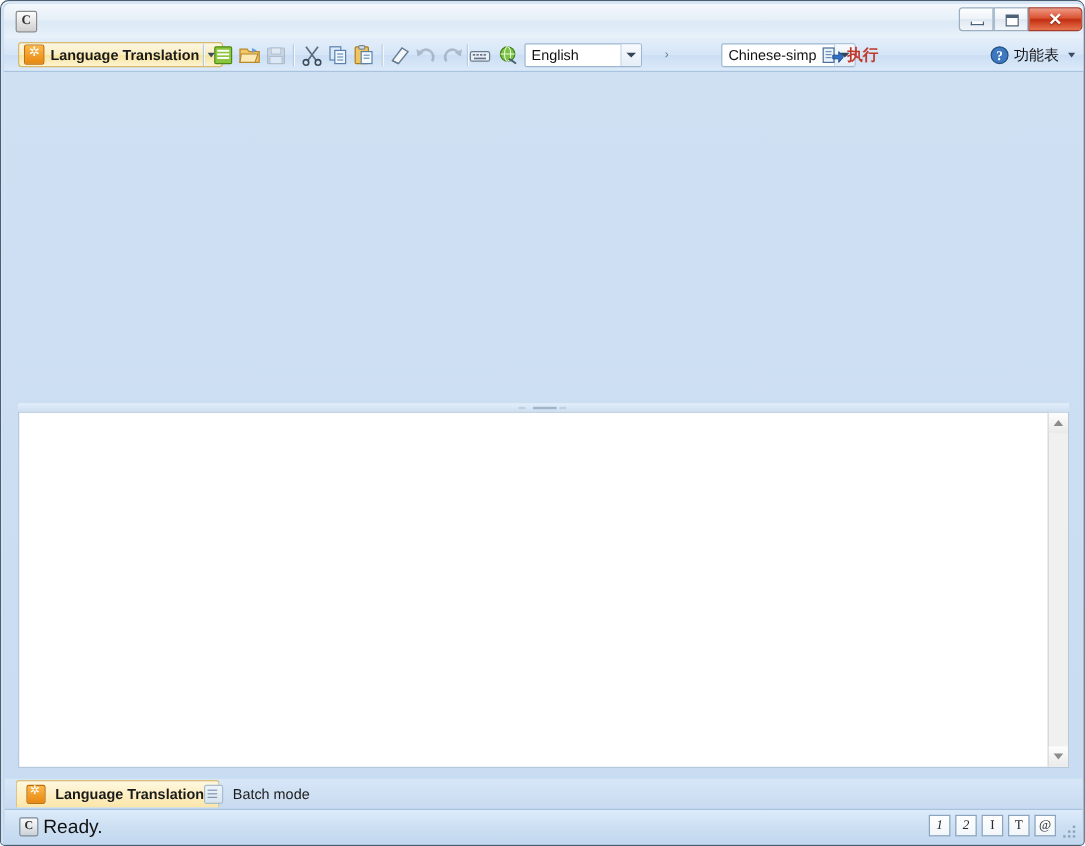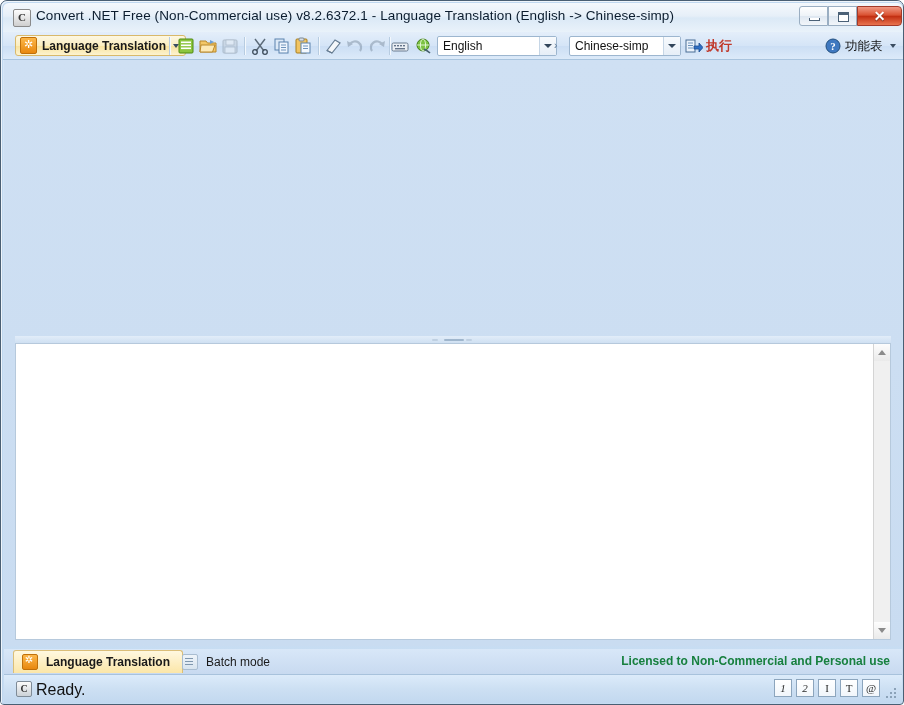--- a/index.html
+++ b/index.html
@@ -171,22 +171,22 @@
     border-left: 1px solid #c6d6e6;
     position: relative; flex: none;
   }
   .combo .combo-arrow::after {
     content: ""; position: absolute; left: 4px; top: 7px;
     width: 0; height: 0;
     border-left: 4px solid transparent;
     border-right: 4px solid transparent;
     border-top: 4px solid #31455a;
   }
-  #combo-source { left: 434px; width: 120px; }
-  #combo-target { left: 566px; width: 112px; }
+  #combo-source { left: 434px; width: 98px; }
+  #combo-target { left: 598px; width: 112px; }
   #arrow-between {
     position: absolute; left: 551px; top: 8px;
     font-size: 10px; color: #5b7897;
   }
 
   #execute-btn {
     position: absolute; left: 682px; top: 4px;
     height: 20px; display: flex; align-items: center; cursor: default;
   }
   #execute-label {
@@ -315,21 +315,21 @@
     box-sizing: border-box;
     cursor: default;
   }
   #tab-language {
     left: 9px;
     background: linear-gradient(to bottom, #fff8e0 0%, #fdeec1 55%, #fbe6a8 100%);
     border: 1px solid #dbbe78;
     border-bottom: none;
     border-radius: 3px 3px 0 0;
   }
-  #tab-batch { left: 170px; }
+  #tab-batch { left: 158px; }
   .tab-icon { width: 14px; height: 14px; flex: none; margin-right: 8px; position: relative; }
   #tab-language .tab-icon {
     background: linear-gradient(to bottom, #fcb749, #e8880f);
     border: 1px solid #c0700a; border-radius: 2px;
   }
   #tab-language .tab-icon::after {
     content: "✲"; position: absolute; left: 0; top: -2px; width: 12px;
     text-align: center; font-size: 10px; color: #fff; line-height: 14px;
   }
   #tab-batch .tab-icon {
@@ -395,21 +395,20 @@
     display: block;
   }
 </style>
 </head>
 <body>
 
 <div id="window">
 
   <div id="titlebar">
     <div id="title-icon">C</div>
-    <div id="title-text">Convert .NET Free (Non-Commercial use) v8.2.6372.1 - Language Translation (English -&gt; Chinese-simp)</div>
 
     <div class="winbtn" id="btn-min">
       <span class="glyph"></span>
     </div>
     <div class="winbtn" id="btn-max">
       <span class="glyph"></span>
     </div>
     <div class="winbtn" id="btn-close">
       <span class="glyph">✕</span>
     </div>
@@ -578,21 +577,20 @@
 
   <div id="tabstrip">
     <div class="tab" id="tab-language">
       <span class="tab-icon"></span>
       <span class="tab-label">Language Translation</span>
     </div>
     <div class="tab" id="tab-batch">
       <span class="tab-icon"></span>
       <span class="tab-label">Batch mode</span>
     </div>
-    <div id="license-text">Licensed to Non-Commercial and Personal use</div>
   </div>
 
   <div id="statusbar">
     <div id="status-icon">C</div>
     <div id="status-text">Ready.</div>
     <div id="status-panels">
       <div class="status-cell italic">1</div>
       <div class="status-cell italic">2</div>
       <div class="status-cell">I</div>
       <div class="status-cell">T</div>

